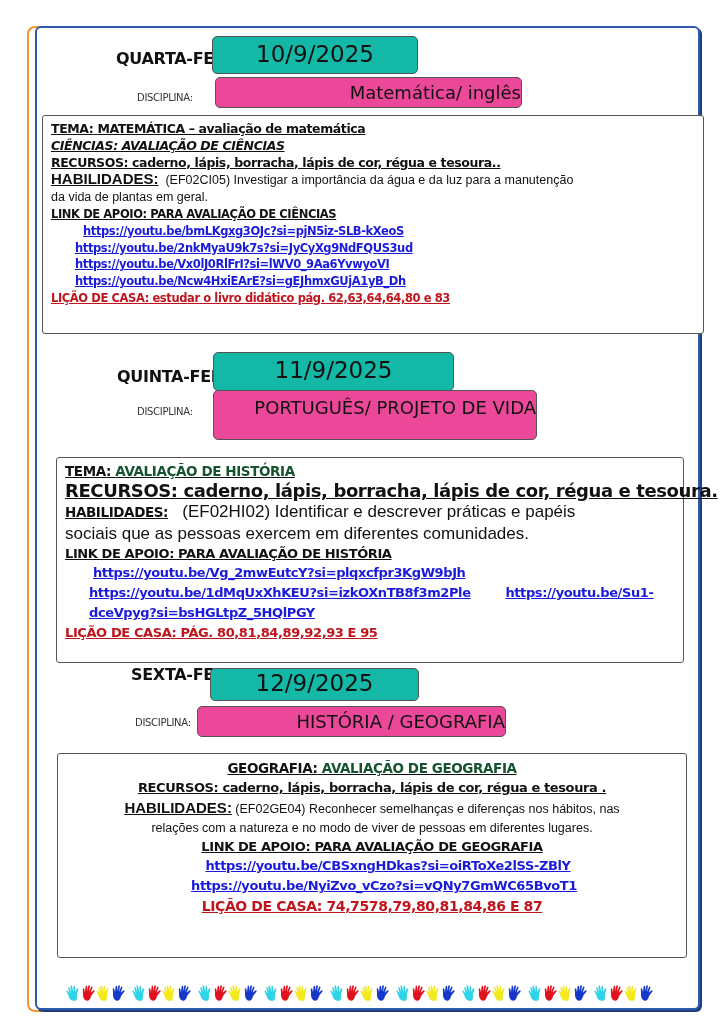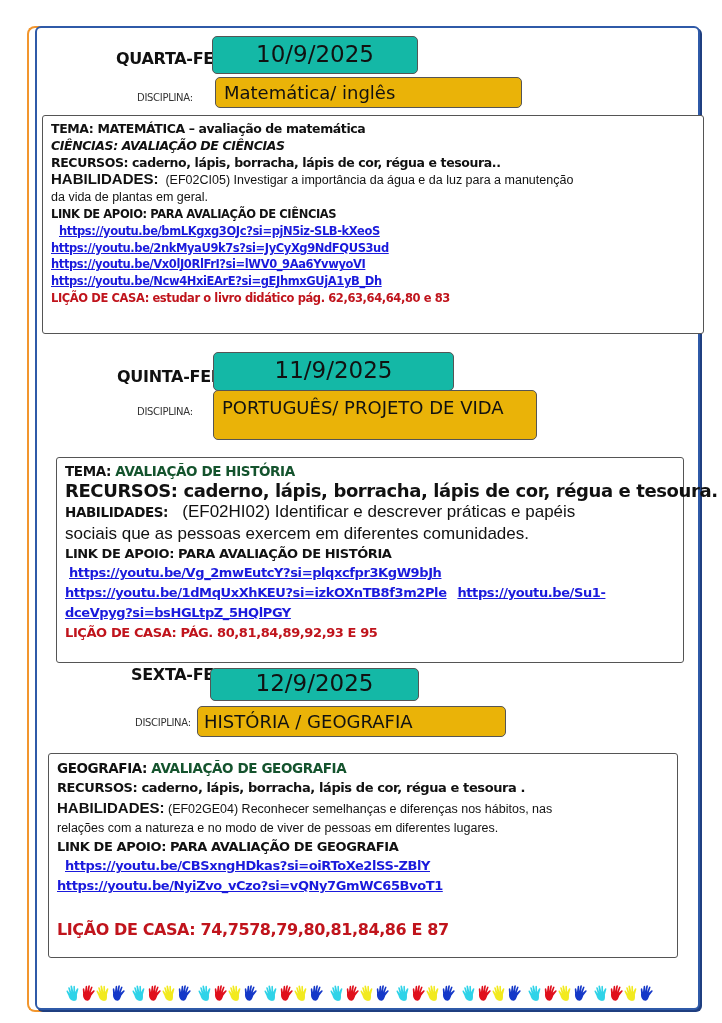--- a/index.html
+++ b/index.html
@@ -3,27 +3,27 @@
 <meta charset="utf-8">
 <style>
   html, body { margin:0; padding:0; background:#ffffff; }
   body { width:722px; height:1023px; position:relative; overflow:hidden; font-family:"Liberation Sans", sans-serif; color:#111; }
   .frame-orange { position:absolute; left:27px; top:26px; width:30px; height:982px; border:2px solid #f2962e; border-right:none; border-radius:8px 0 0 8px; }
   .frame-blue { position:absolute; left:35px; top:26px; width:661px; height:980px; border:2px solid #2f5aa8; border-radius:6px; box-shadow:2px 2px 0 #1f3f80; background:#fff; }
   .abs { position:absolute; }
   .day { font-weight:bold; font-size:16px; font-family:"DejaVu Sans", sans-serif; letter-spacing:-0.3px;margin-left:36px; }
   .datebox { border:1.5px solid #555; border-radius:5px; background:#14b8a6; text-align:center; font-size:23px; font-family:"DejaVu Sans", sans-serif; }
   .disc-label { font-size:10px; color:#333; font-family:"DejaVu Sans", sans-serif; letter-spacing:-0.3px; }
-  .discbox { border:1.5px solid #555; border-radius:5px; background:#eab308; font-size:18px; font-family:"DejaVu Sans", sans-serif; padding-left:8px; box-sizing:border-box; }
+  .discbox { border:1.5px solid #555; border-radius:5px; background:#ec4899; font-size:18px; font-family:"DejaVu Sans", sans-serif; padding-left:8px; box-sizing:border-box;text-align:right; }
   .card { border:1.5px solid #555; border-radius:3px; background:#fff; box-sizing:border-box; padding:5px 8px; }
   .line { white-space:nowrap; }
-  .b { font-weight:bold; }
+  .b { font-weight:bold;text-decoration:underline; }
   .cal { font-family:"DejaVu Sans", sans-serif; letter-spacing:-0.4px; }
-  .link { color:#1a1adc; text-decoration:underline; font-weight:bold; font-family:"DejaVu Sans", sans-serif; letter-spacing:-0.4px; cursor:pointer; }
-  .homework { color:#c0141c; font-weight:bold; font-family:"DejaVu Sans", sans-serif; letter-spacing:-0.4px; }
+  .link { color:#1a1adc; text-decoration:underline; font-weight:bold; font-family:"DejaVu Sans", sans-serif; letter-spacing:-0.4px; cursor:pointer;margin-left:24px; }
+  .homework { color:#c0141c; font-weight:bold; font-family:"DejaVu Sans", sans-serif; letter-spacing:-0.4px;text-decoration:underline; }
   .purple { color:#14532d; }
   .hands { position:absolute; left:66px; top:985px; display:flex; gap:6px; }
   .hand-group { display:flex; gap:0; }
 </style>
 </head>
 <body>
 
 <div class="frame-orange"></div>
 <div class="frame-blue"></div>
 
@@ -61,29 +61,29 @@
   <div class="line" style="font-size:13px;line-height:20px;"><span class="link">https://youtu.be/1dMqUxXhKEU?si=izkOXnTB8f3m2Ple</span>&nbsp;&nbsp;&nbsp;<span class="link">https://youtu.be/Su1-</span></div>
   <div class="line" style="font-size:13px;line-height:20px;"><span class="link">dceVpyg?si=bsHGLtpZ_5HQlPGY</span></div>
   <div class="line homework" style="font-size:13px;line-height:20px;">LIÇÃO DE CASA:  PÁG. 80,81,84,89,92,93 E 95</div>
 </div>
 
 <div class="abs day" style="left:95px;top:665px;">SEXTA-FEIRA</div>
 <div class="abs datebox" style="left:210px;top:668px;width:207px;height:31px;line-height:29px;">12/9/2025</div>
 <div class="abs disc-label" style="left:135px;top:717px;">DISCIPLINA:</div>
 <div class="abs discbox" style="left:197px;top:706px;width:309px;height:31px;line-height:30px;padding-left:6px;">HISTÓRIA / GEOGRAFIA</div>
 
-<div class="abs card" style="left:48px;top:753px;width:630px;height:205px;padding:4px 8px;">
+<div class="abs card" style="left:57px;top:753px;width:630px;height:205px;padding:4px 8px;text-align:center;">
   <div class="line cal b" style="font-size:13.5px;line-height:20px;"><span>GEOGRAFIA:</span> <span class="purple">AVALIAÇÃO DE GEOGRAFIA</span></div>
   <div class="line cal b" style="font-size:13px;line-height:20px;">RECURSOS: caderno, lápis, borracha, lápis de cor, régua e  tesoura .</div>
   <div class="line" style="font-size:12.5px;line-height:20px;"><span class="b" style="font-size:15px;">HABILIDADES:</span> <span>(EF02GE04) Reconhecer semelhanças  e diferenças nos hábitos, nas</span></div>
   <div class="line" style="font-size:12.5px;line-height:18px;">relações com a natureza  e no modo de viver de pessoas em diferentes lugares.</div>
   <div class="line cal b" style="font-size:13px;line-height:19px;">LINK DE APOIO: PARA AVALIAÇÃO DE GEOGRAFIA</div>
   <div class="line" style="font-size:13px;line-height:20px;padding-left:8px;"><span class="link">https://youtu.be/CBSxngHDkas?si=oiRToXe2lSS-ZBlY</span></div>
   <div class="line" style="font-size:13px;line-height:20px;"><span class="link">https://youtu.be/NyiZvo_vCzo?si=vQNy7GmWC65BvoT1</span></div>
-  <div class="line homework" style="font-size:16px;line-height:20px;margin-top:24px;">LIÇÃO DE CASA:  74,7578,79,80,81,84,86 E 87</div>
+  <div class="line homework" style="font-size:14px;line-height:20px;">LIÇÃO DE CASA:  74,7578,79,80,81,84,86 E 87</div>
 </div>
 
 <div class="hands" id="hands">
     <div class="hand-group">
       <svg width="15" height="17" viewBox="0 0 14 16">
         <path d="M7 15 C4 15 2 12 2 9 L1 5 C0.8 4 2 3.6 2.4 4.6 L3.5 7.5 L3.2 2 C3.2 1 4.6 1 4.7 2 L5.2 6.5 L5.6 0.9 C5.7 -0.1 7.1 -0.1 7.1 0.9 L7.2 6.5 L8.3 1.5 C8.5 0.5 9.9 0.8 9.7 1.8 L8.9 7 L11 4.4 C11.6 3.6 12.8 4.3 12.2 5.2 L10 9.5 C9.5 12.5 9 15 7 15 Z" fill="#2fd3e8" transform="rotate(-12 7 8)"></path>
       </svg>
       <svg width="15" height="17" viewBox="0 0 14 16">
         <path d="M7 15 C4 15 2 12 2 9 L1 5 C0.8 4 2 3.6 2.4 4.6 L3.5 7.5 L3.2 2 C3.2 1 4.6 1 4.7 2 L5.2 6.5 L5.6 0.9 C5.7 -0.1 7.1 -0.1 7.1 0.9 L7.2 6.5 L8.3 1.5 C8.5 0.5 9.9 0.8 9.7 1.8 L8.9 7 L11 4.4 C11.6 3.6 12.8 4.3 12.2 5.2 L10 9.5 C9.5 12.5 9 15 7 15 Z" fill="#e0101c" transform="rotate(10 7 8)"></path>
       </svg>

